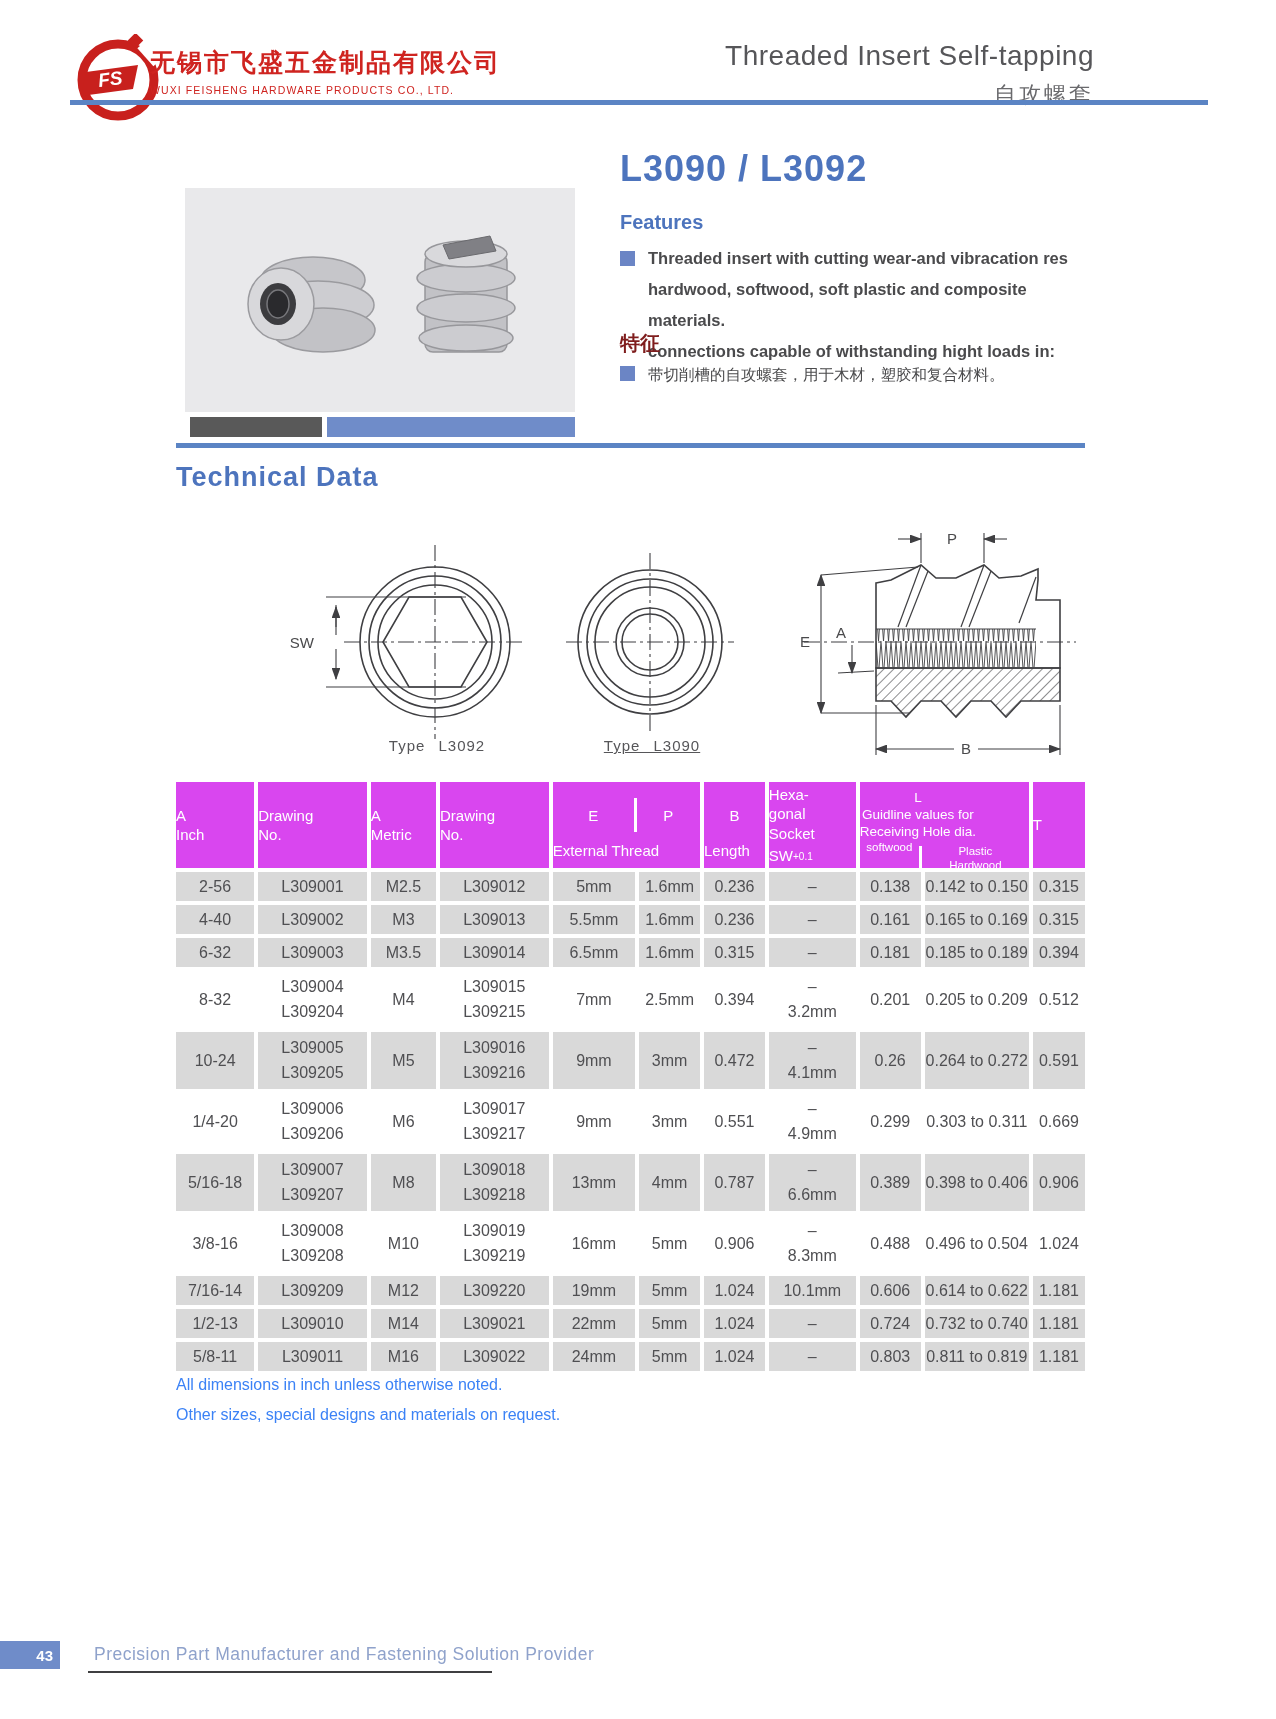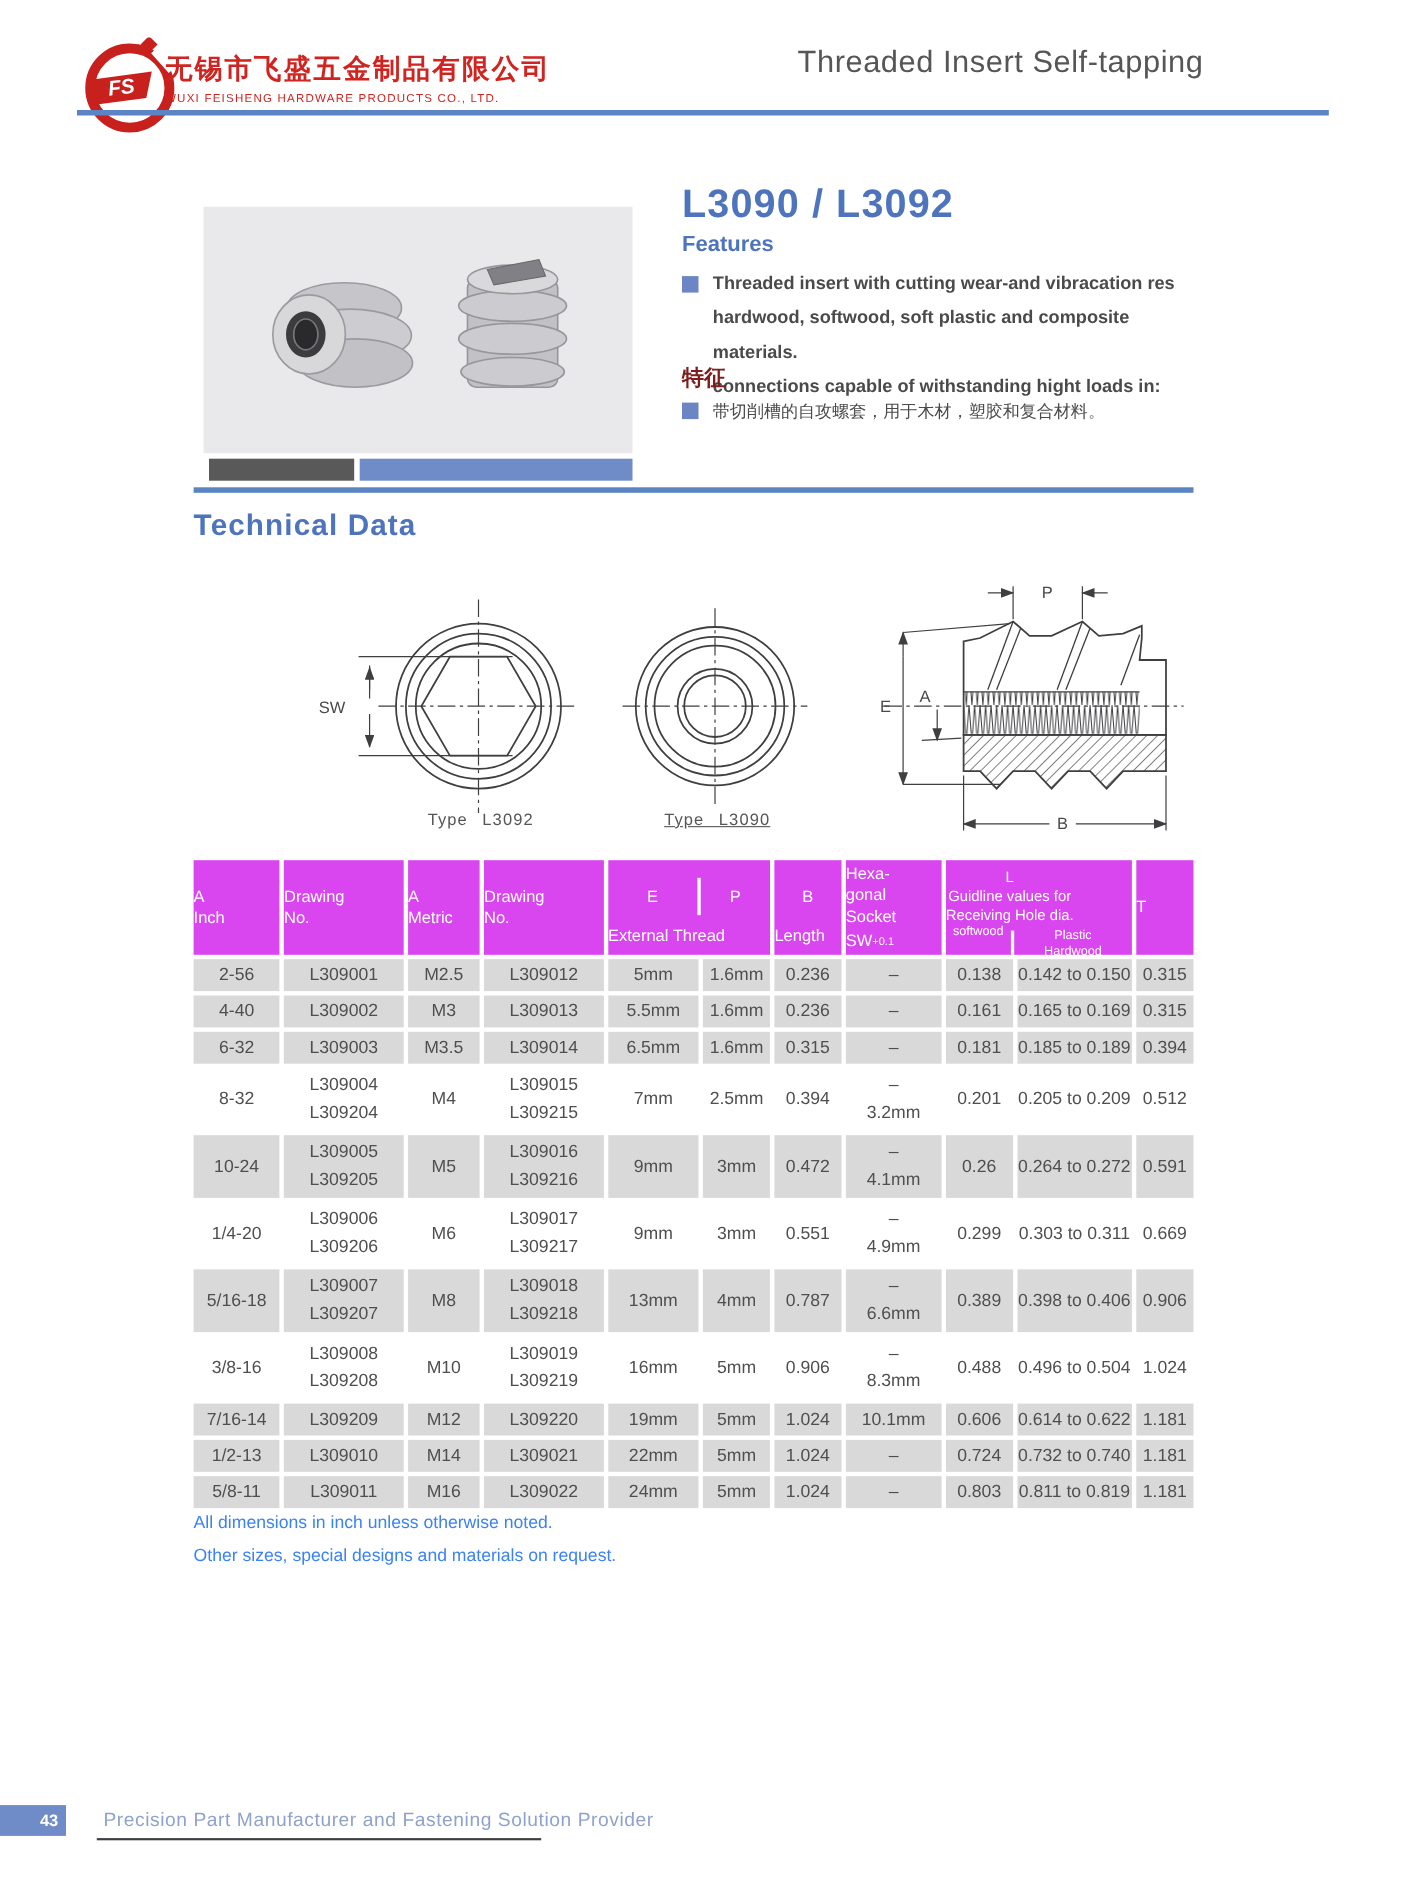--- a/index.html
+++ b/index.html
@@ -11,21 +11,21 @@
   .company-cn{font-size:25px;font-weight:bold;color:#cf2420;letter-spacing:2px;}
   .company-en{font-size:10.5px;color:#cf2420;letter-spacing:1.1px;margin-top:5px;}
   .doc-title{position:absolute;right:182px;top:40px;text-align:right;}
   .doc-title-en{font-size:28px;color:#565659;letter-spacing:0.5px;}
   .doc-title-cn{font-size:22px;color:#6a6a6d;margin-top:8px;letter-spacing:3px;}
   .header-rule{position:absolute;left:70px;top:100px;width:1138px;height:5px;background:#5b84c4;}
   
   .photo-box{position:absolute;left:185px;top:188px;width:390px;height:224px;background:#e9e9eb;}
   .bar-dark{position:absolute;left:190px;top:417px;width:132px;height:20px;background:#595959;}
   .bar-blue{position:absolute;left:327px;top:417px;width:248px;height:20px;background:#6f8cc9;}
-  .model-title{position:absolute;left:620px;top:164px;font-size:36px;font-weight:bold;color:#4d74bd;letter-spacing:1px;}
+  .model-title{position:absolute;left:620px;top:148px;font-size:36px;font-weight:bold;color:#4d74bd;letter-spacing:1px;}
   .feat-head{position:absolute;left:620px;top:211px;font-size:20px;font-weight:bold;color:#4d74bd;}
   .feat-lines{position:absolute;left:620px;top:243px;width:470px;}
   .feat-line{font-size:16.5px;color:#4a4a4c;line-height:31px;padding-left:28px;font-weight:bold;}
   .bullet{position:absolute;left:0;top:8px;width:15px;height:15px;background:#6b85c5;display:inline-block;}
   .feat-block{position:relative;}
   .cn-head{position:absolute;left:620px;top:330px;font-size:20px;font-weight:bold;color:#7f1d1d;}
   .cn-line{position:absolute;left:620px;top:362px;width:470px;font-size:15.5px;color:#4a4a4c;line-height:26px;padding-left:28px;box-sizing:border-box;}
   .cn-line .bullet{top:4px;}
   .section-divider{position:absolute;left:176px;top:443px;width:909px;height:5px;background:#5b84c4;}
   .tech-head{position:absolute;left:176px;top:462px;font-size:27px;font-weight:bold;color:#4d74bd;letter-spacing:1px;}
@@ -81,20 +81,21 @@
       <path d="M14 38 L66 31 L61 55 L9 62 Z" fill="#c8201d"></path>
       <text x="27" y="53" font-size="19" font-style="italic" font-weight="bold" fill="#ffffff" transform="rotate(-7 27 53)">FS</text>
     </svg>
   </div>
   <div class="company">
     <div class="company-cn">无锡市飞盛五金制品有限公司</div>
     <div class="company-en">WUXI FEISHENG HARDWARE PRODUCTS CO., LTD.</div>
   </div>
   <div class="doc-title">
     <div class="doc-title-en">Threaded Insert Self-tapping</div>
+    <div class="doc-title-cn">自攻螺套</div>
   </div>
   <div class="header-rule"></div>
 
   <div class="photo-box">
     <svg width="390" height="224" viewBox="0 0 390 224">
 
       <g stroke="#9b9b9f" stroke-width="1.5">
         <ellipse cx="128" cy="92" rx="52" ry="23" fill="#c6c6ca"></ellipse>
         <ellipse cx="133" cy="117" rx="56" ry="24" fill="#cdcdd1"></ellipse>
         <ellipse cx="138" cy="142" rx="52" ry="22" fill="#c2c2c6"></ellipse>

